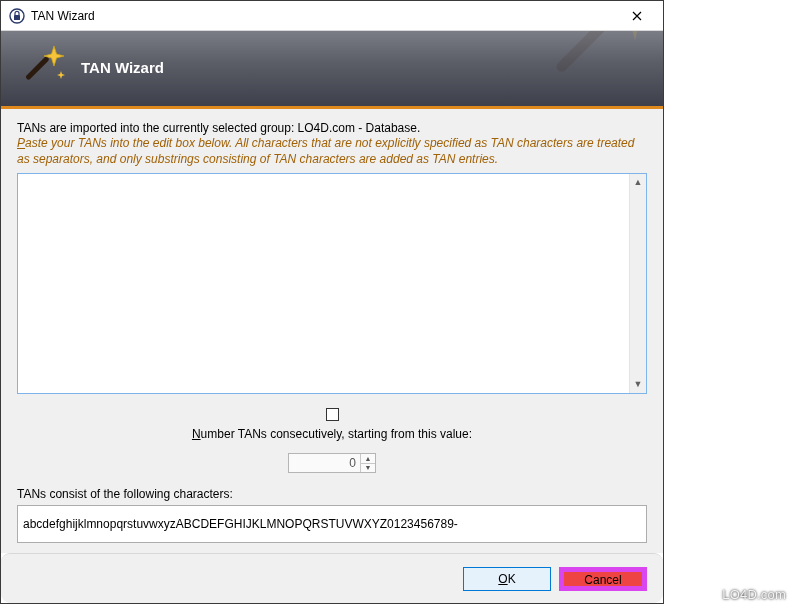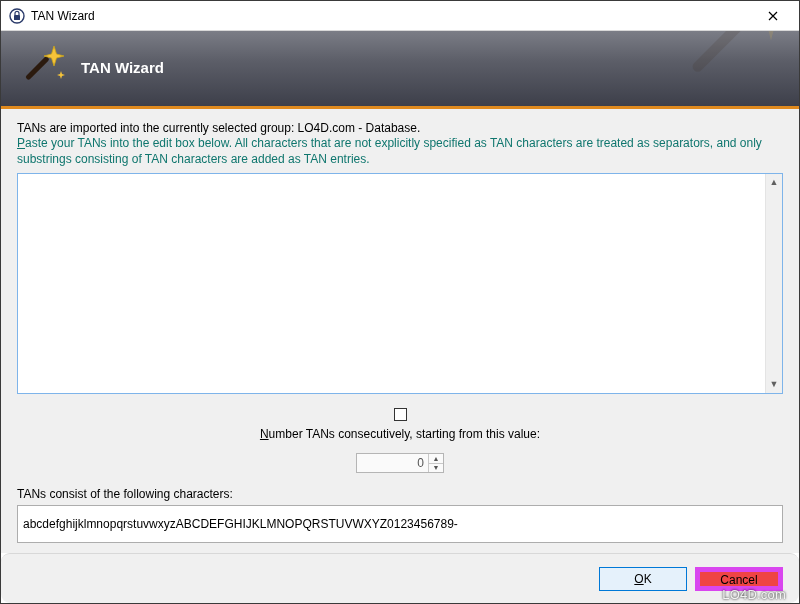--- a/index.html
+++ b/index.html
@@ -6,21 +6,21 @@
   html, body {
     margin: 0; padding: 0;
     width: 800px; height: 604px;
     font-family: "Segoe UI", Tahoma, sans-serif;
     font-size: 12px;
     background: #fff;
     overflow: hidden;
     position: relative;
   }
   .window {
-    width: 800px; height: 604px;
+    width: 664px; height: 604px;
     border: 1px solid #3a3a3a;
     background: #fff;
     display: flex;
     flex-direction: column;
   }
   .titlebar {
     height: 30px;
     display: flex;
     align-items: center;
     padding: 0 4px 0 8px;
@@ -85,22 +85,23 @@
     display: flex;
     flex-direction: column;
     overflow: hidden;
   }
   .info-line {
     margin-bottom: 0;
     color: #000;
   }
   .label-line {
     margin-bottom: 6px;
-    color: #0f766e;
+    color: #a16207;
     line-height: 1.35;
+    font-style: italic;
   }
   .mnemonic { text-decoration: underline; }
 
   .textarea-wrap {
     border: 1px solid #7eb4ea;
     background: #fff;
     height: 238px;
     display: flex;
   }
   .textarea-wrap textarea {

